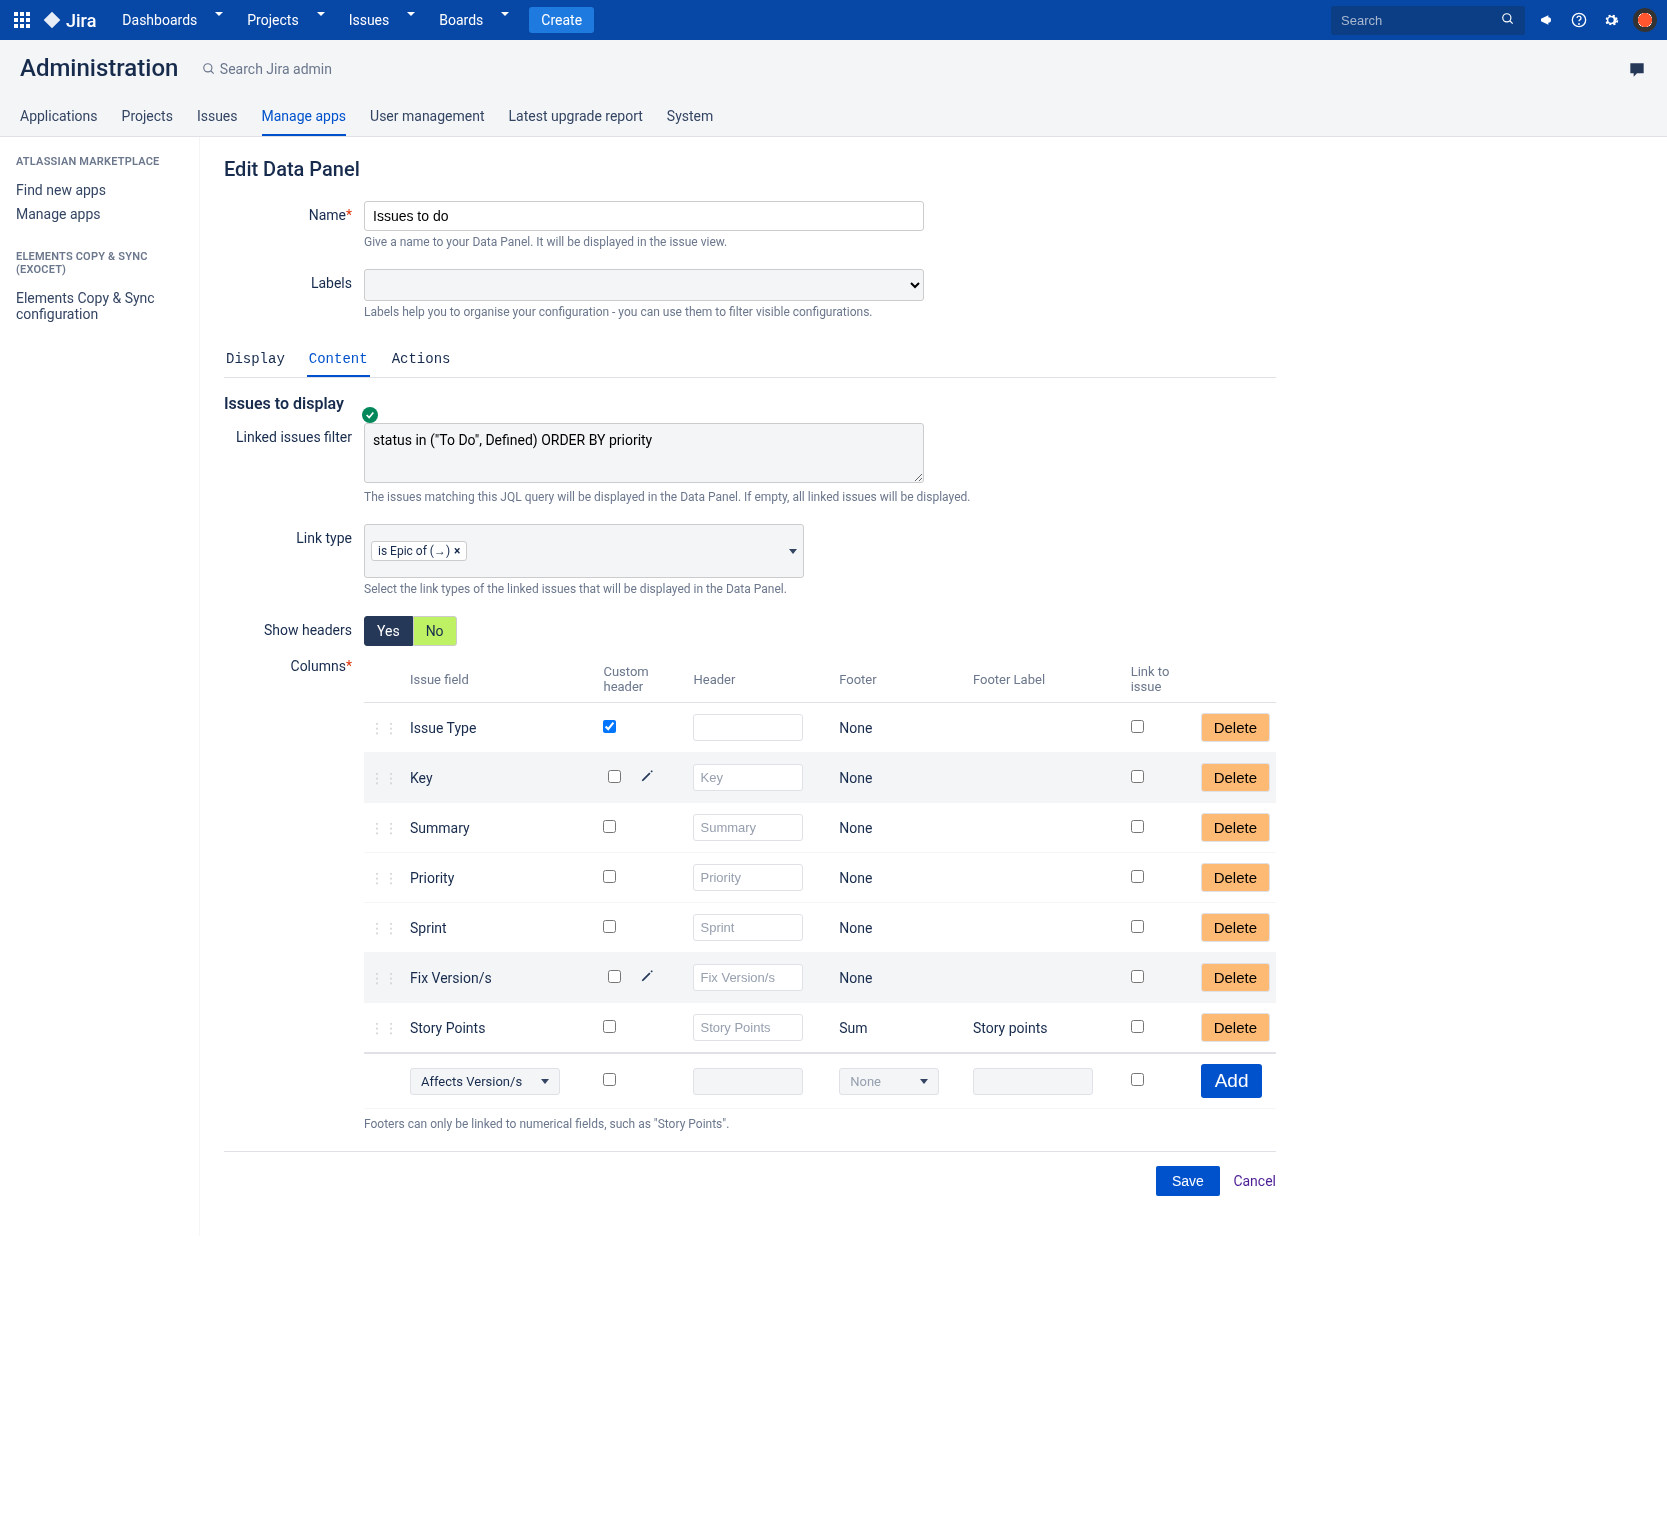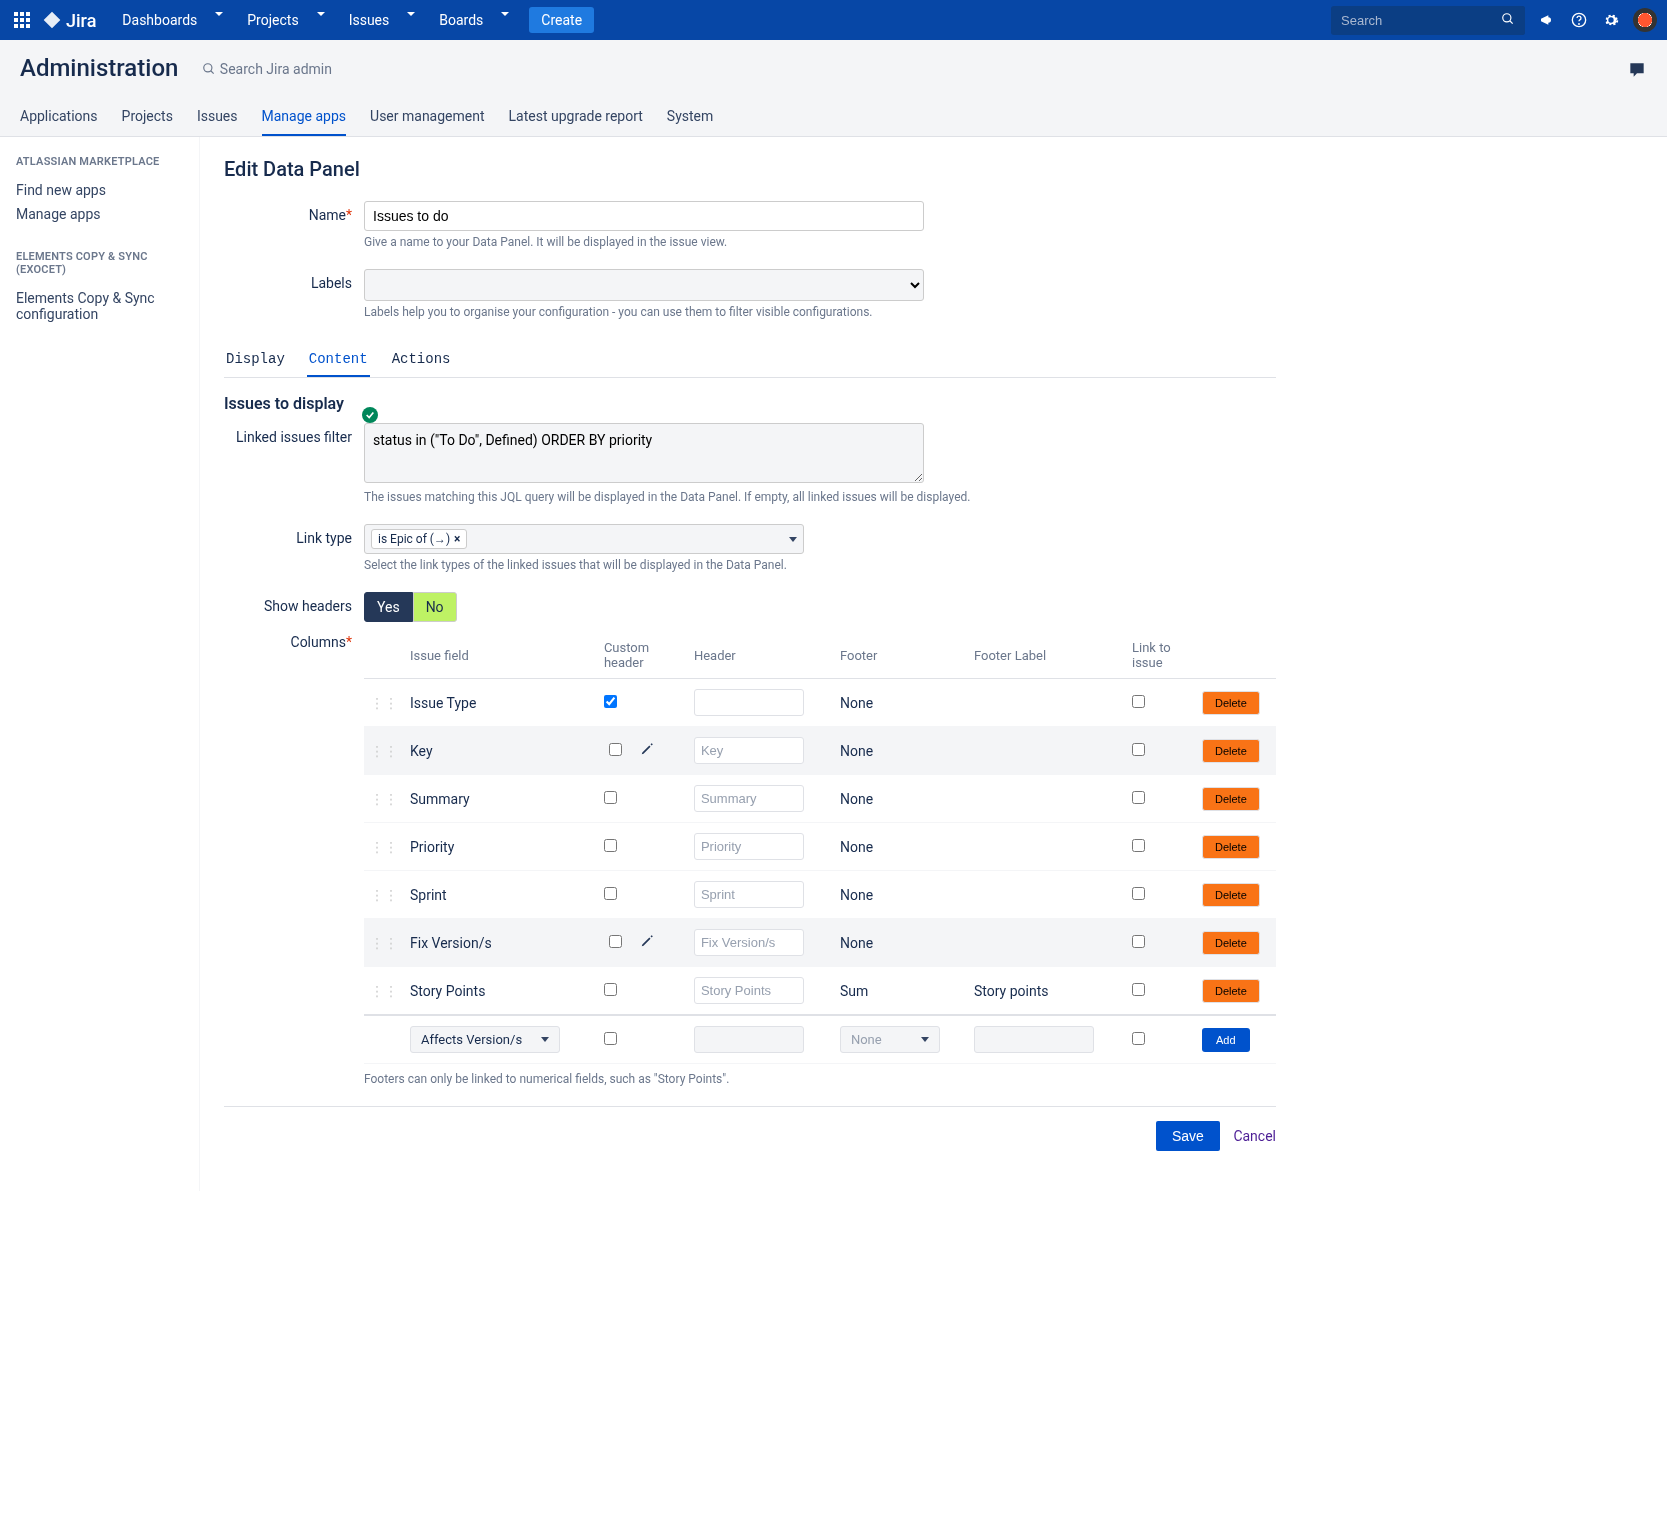--- a/index.html
+++ b/index.html
@@ -43,38 +43,38 @@
 .text-input { width:560px; padding:6px 8px; border:1px solid #ccc; border-radius:3px; font-size:14px;}
 .help-text { font-size:12px; color:#6B778C; margin-top:4px; margin-bottom:14px;}
 .select-input { width:560px; padding:6px 8px; border:1px solid #ccc; border-radius:3px; background:#f4f5f7; font-size:14px;}
 .sub-tabs { display:flex; gap:20px; border-bottom:1px solid #dfe1e6; margin-top:12px; margin-bottom:16px;}
 .sub-tab { padding:6px 2px 8px 2px; cursor:pointer; font-size:14px;font-family:Liberation Mono, monospace;}
 .sub-tab.active { color:#0052CC; border-bottom:2px solid #0052CC; font-weight:500;}
 .section-title { font-weight:600; font-size:16px; margin-bottom:10px;}
 .jql-wrap { position:relative; }
 .check-icon { position:absolute; left:-2px; top:-16px; width:16px; height:16px; background:#00875A; border-radius:50%; display:flex; align-items:center; justify-content:center;}
 .jql-textarea { width:560px; height:60px; padding:8px; border:1px solid #ccc; border-radius:3px; font-size:14px; background:#f4f5f7; font-family:inherit; resize:both;}
-.linktype-select { width:440px; padding:4px 6px; border:1px solid #ccc; border-radius:3px; background:#f4f5f7; font-size:13px; display:flex; align-items:center; justify-content:space-between;}
+.linktype-select { width:440px; padding:16px 6px; border:1px solid #ccc; border-radius:3px; background:#f4f5f7; font-size:13px; display:flex; align-items:center; justify-content:space-between;}
 .link-chip { background:#fff; border:1px solid #ccc; padding:2px 6px; border-radius:3px; font-size:12px; display:inline-flex; align-items:center; gap:4px;}
 .table-section-title { font-weight:600; font-size:16px; margin:24px 0 10px 0;}
 .toggle-group { display:flex;}
 .toggle-btn { padding:6px 12px; border:1px solid #ccc; background:#bef264; cursor:pointer; font-size:14px;}
 .toggle-btn.first { border-radius:3px 0 0 3px;}
 .toggle-btn.last { border-radius:0 3px 3px 0;}
 .toggle-btn.active { background:#253858; color:#fff; border-color:#253858;}
 .cols-table { width:100%; border-collapse:collapse; margin-top:4px;}
 .cols-table th { text-align:left; font-weight:400; font-size:13px; color:#6B778C; padding:8px 6px; border-bottom:1px solid #dfe1e6;}
 .cols-table td { padding:10px 6px; font-size:14px; border-bottom:1px solid #f4f5f7; vertical-align:middle;}
 .cols-table tr.highlight td { background:#f4f5f7;}
 .drag-handle { color:#ccc; cursor:grab; font-size:14px;}
 .header-input { width:110px; padding:5px 6px; border:1px solid #dfe1e6; border-radius:3px; font-size:13px;}
 .header-input::placeholder { color:#97A0AF;}
 .footer-label-input { width:120px; padding:5px 6px; border:1px solid #dfe1e6; border-radius:3px; font-size:13px; background:#f4f5f7;}
-.delete-btn { background:#f97316; border:1px solid #dfe1e6; padding:5px 12px; border-radius:3px; cursor:pointer; font-size:11px;}
-.add-btn { background:#0052CC; color:#fff; border:none; padding:6px 14px; border-radius:3px; cursor:pointer; font-size:11px;}
+.delete-btn { background:#fdba74; border:1px solid #dfe1e6; padding:5px 12px; border-radius:3px; cursor:pointer; font-size:15px;}
+.add-btn { background:#0052CC; color:#fff; border:none; padding:6px 14px; border-radius:3px; cursor:pointer; font-size:19px;}
 .affects-select { background:#f4f5f7; border:1px solid #dfe1e6; padding:5px 10px; border-radius:3px; display:flex; align-items:center; gap:8px; cursor:pointer; width:150px; justify-content:space-between; font-size:13px;}
 .footer-select { background:#f4f5f7; border:1px solid #dfe1e6; padding:5px 10px; border-radius:3px; display:flex; align-items:center; gap:8px; cursor:pointer; width:100px; justify-content:space-between; font-size:13px; color:#97A0AF;}
 .footnote { font-size:12px; color:#6B778C; margin-top:8px;}
 .form-actions { border-top:1px solid #dfe1e6; margin-top:20px; padding-top:14px; text-align:right;}
 .save-btn { background:#0052CC; color:#fff; border:none; padding:7px 16px; border-radius:2px; cursor:pointer; font-size:14px; margin-right:10px;}
 .cancel-link { color:#4c1d95; cursor:pointer; font-size:14px;}
 .pencil-icon { display:inline-block; margin-left:10px; cursor:pointer;}
 .chk-bg { background:#f4f5f7; padding:3px 5px; border-radius:3px; display:inline-block;}
 .chev-sm { width:0; height:0; border-left:4px solid transparent; border-right:4px solid transparent; border-top:5px solid #344563;}
 </style>

